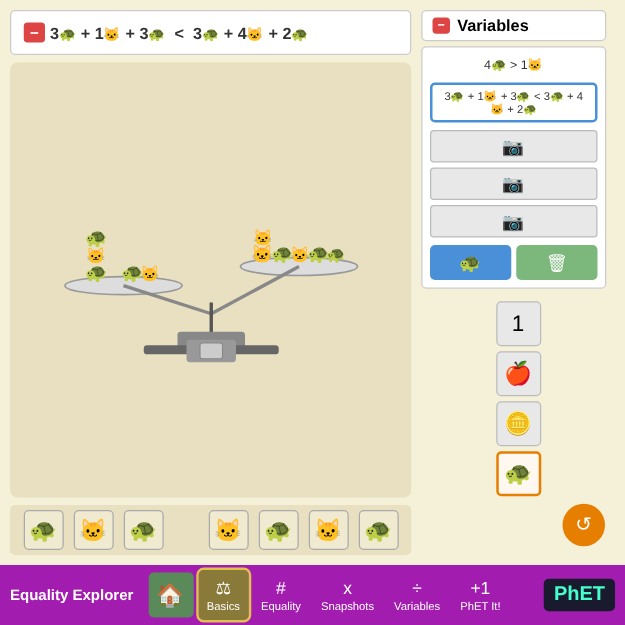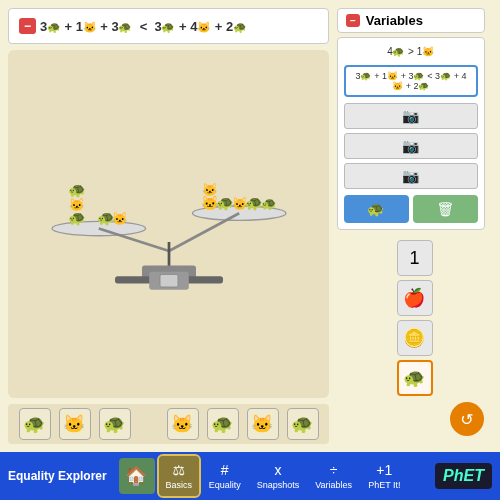--- a/index.html
+++ b/index.html
@@ -195,21 +195,21 @@
       color: white;
     }
 
     .snap-action-btn.trash {
       background: #6cbf6c;
     }
 
     
     .toolbar {
       height: 48px;
-      background: #1d4ed8;
+      background: #a21caf;
       display: flex;
       align-items: center;
       padding: 0 8px;
       gap: 4px;
     }
 
     .toolbar-label {
       color: white;
       font-size: 12px;
       font-weight: bold;
@@ -255,21 +255,20 @@
     }
 
     .phet-logo {
       margin-left: auto;
       background: #1a1a2e;
       color: white;
       padding: 4px 8px;
       border-radius: 4px;
       font-size: 16px;
       font-weight: bold;
-      font-style: italic;
     }
 
     .phet-logo span {
       color: #4fc;
     }
 
     
     .refresh-btn {
       width: 34px;
       height: 34px;

